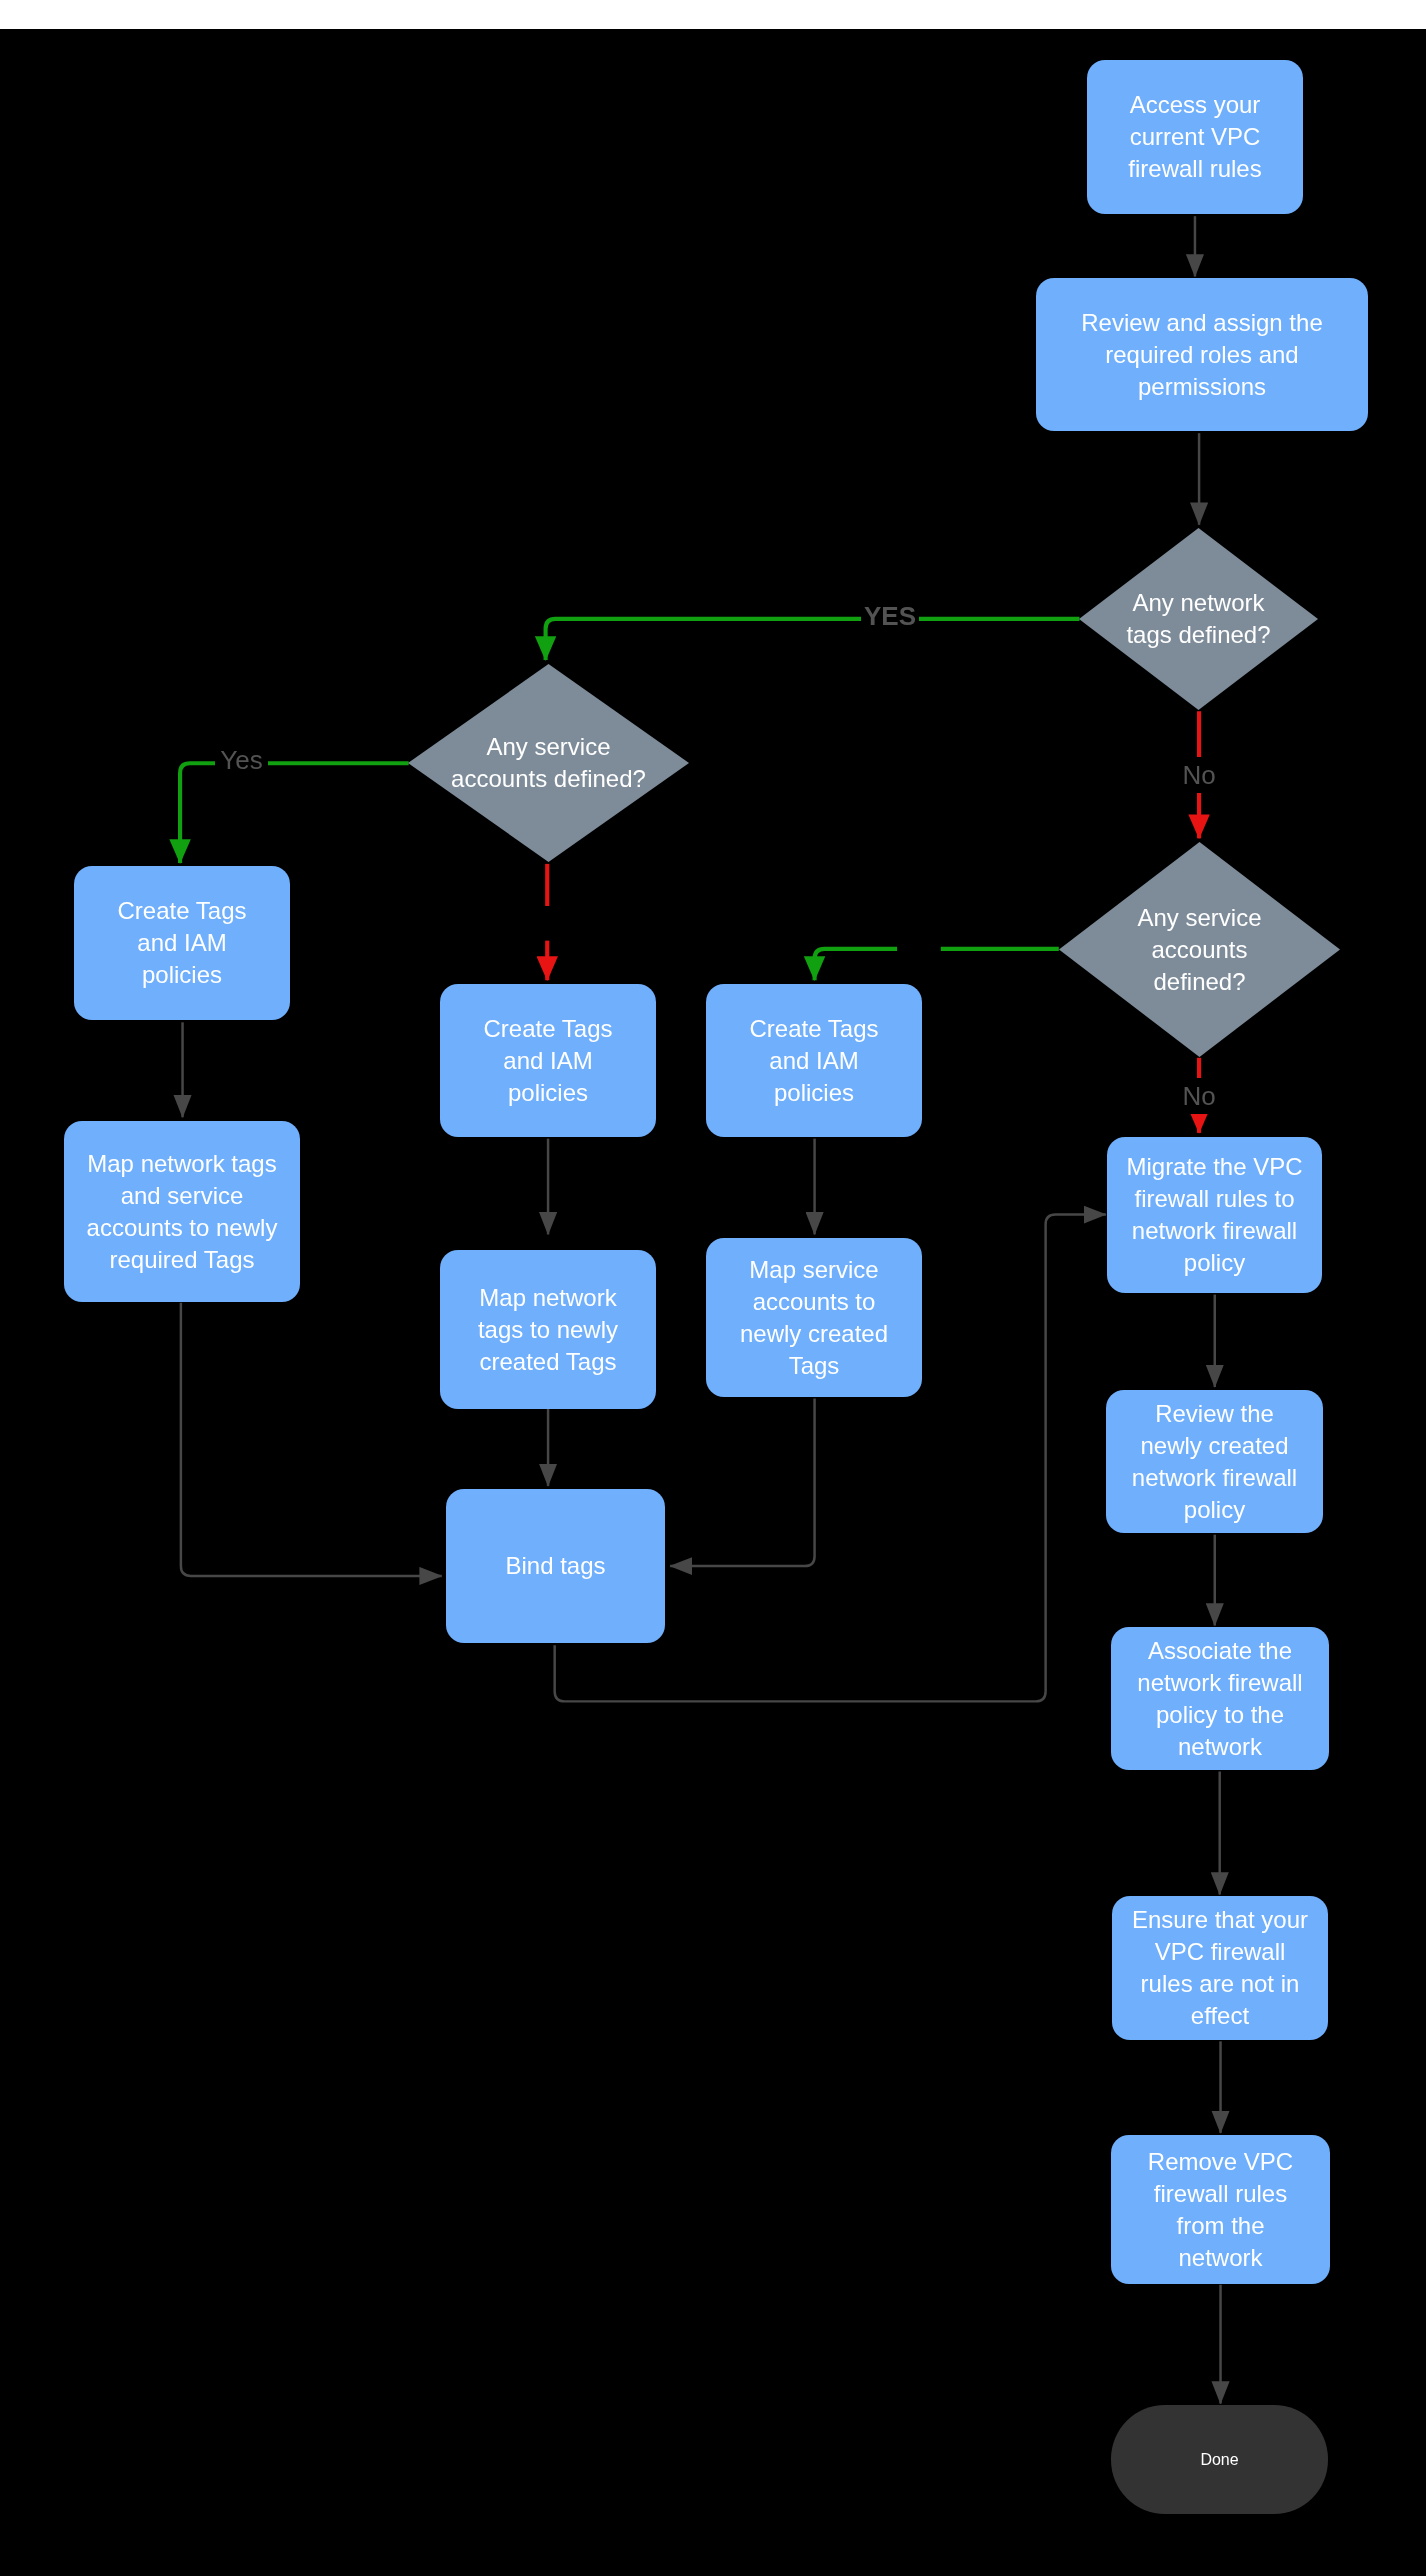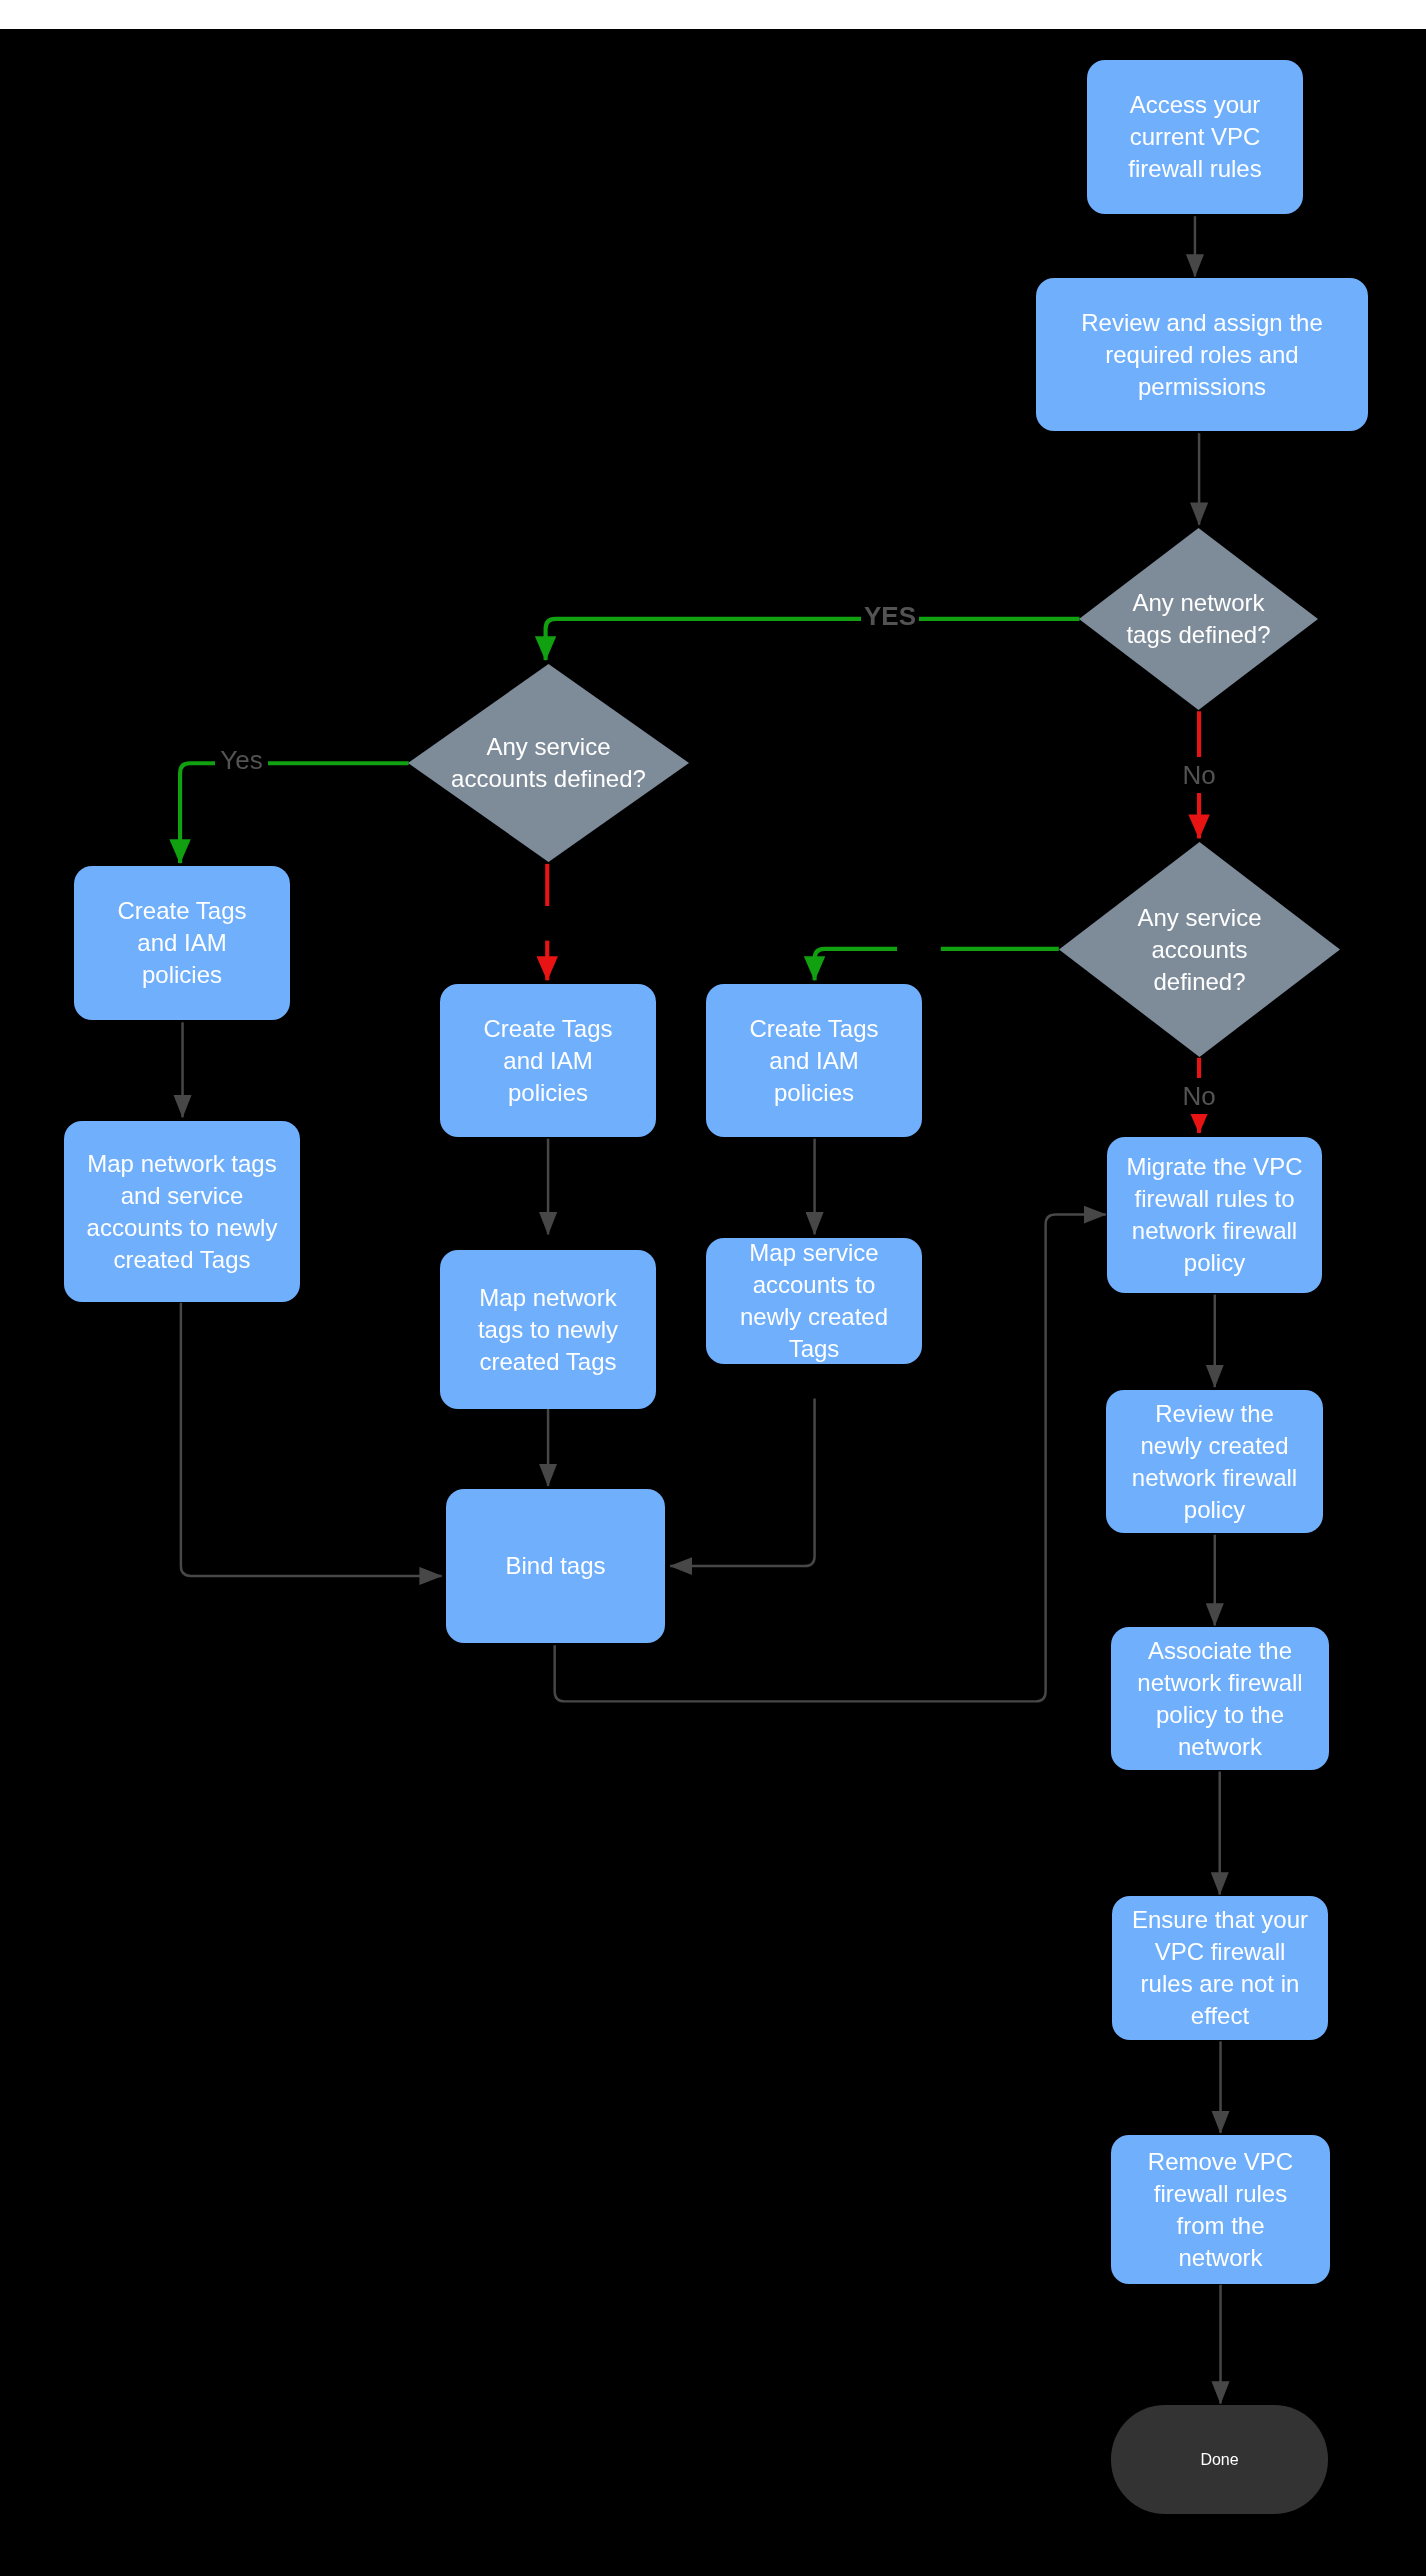--- a/index.html
+++ b/index.html
@@ -140,28 +140,28 @@
 
   <div class="node process" style="left:440px;top:984px;width:216px;height:153px;">
     <span class="node-label" style="width:140px;">Create Tags and IAM policies</span>
   </div>
 
   <div class="node process" style="left:706px;top:984px;width:216px;height:153px;">
     <span class="node-label" style="width:140px;">Create Tags and IAM policies</span>
   </div>
 
   <div class="node process" style="left:64px;top:1121px;width:236px;height:181px;">
-    <span class="node-label">Map network tags and service accounts to newly created Tags</span>
+    <span class="node-label">Map network tags and service accounts to newly required Tags</span>
   </div>
 
   <div class="node process" style="left:440px;top:1238px;width:216px;height:159px;margin-top:12px;">
     <span class="node-label" style="width:157px;">Map network tags to newly created Tags</span>
   </div>
 
-  <div class="node process" style="left:706px;top:1238px;width:216px;height:126px;">
+  <div class="node process" style="left:706px;top:1238px;width:216px;height:159px;">
     <span class="node-label" style="width:157px;">Map service accounts  to newly created Tags</span>
   </div>
 
   <div class="node process" style="left:446px;top:1489px;width:219px;height:154px;">
     <span class="node-label">Bind tags</span>
   </div>
 
   <div class="node process" style="left:1107px;top:1137px;width:215px;height:156px;">
     <span class="node-label">Migrate the VPC firewall rules to network firewall policy</span>
   </div>

